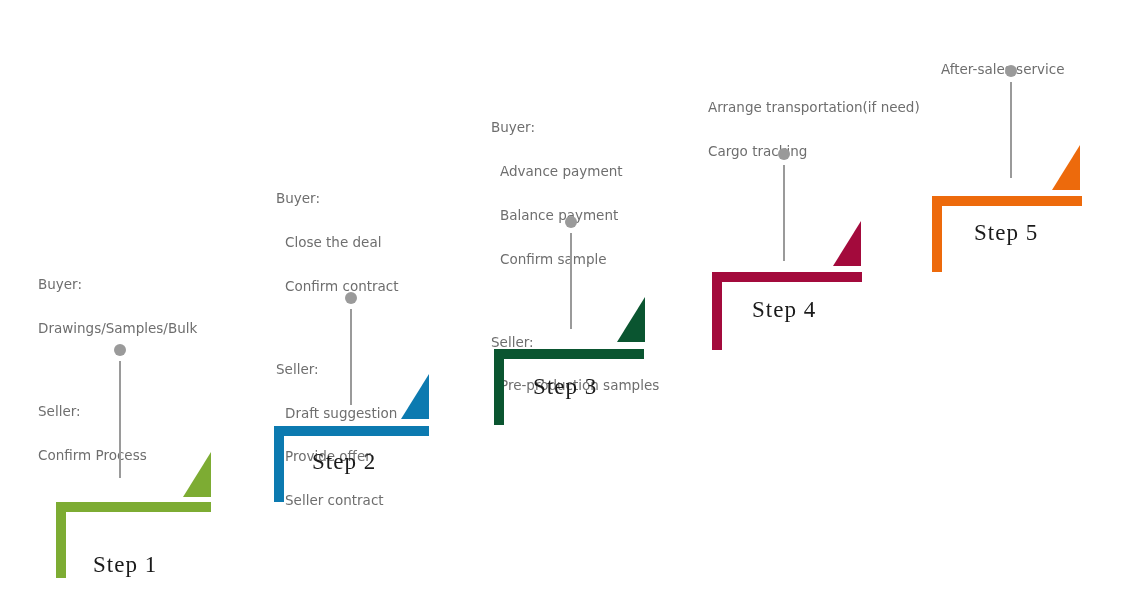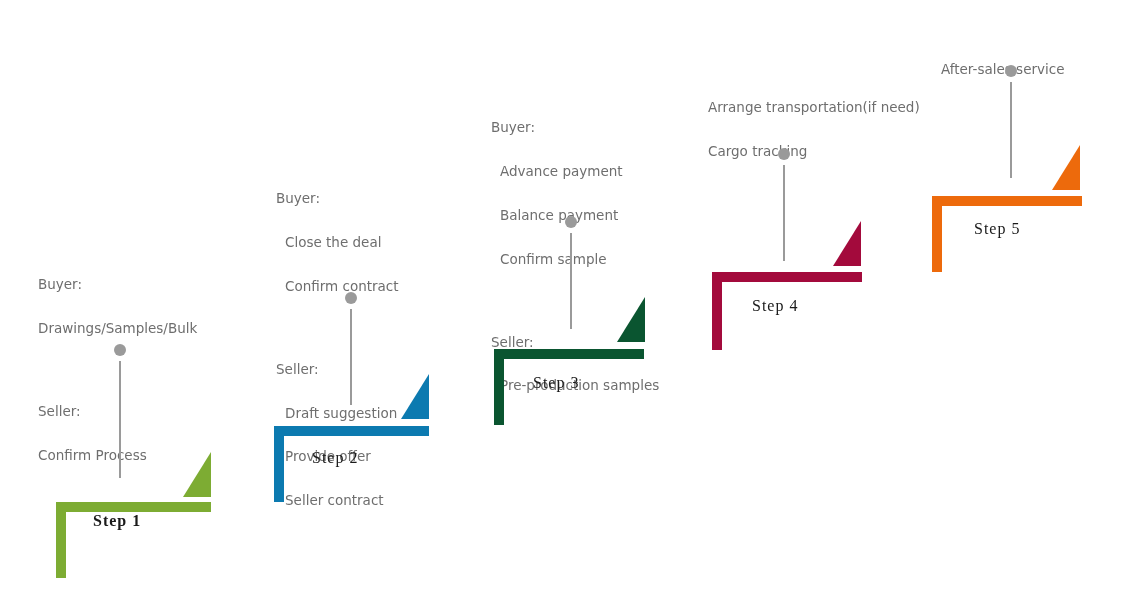--- a/index.html
+++ b/index.html
@@ -66,21 +66,21 @@
   
   .flag {
     position: absolute;
     width: 0;
     height: 0;
   }
   
   .step-label {
     position: absolute;
     font-family: "Liberation Serif", "DejaVu Serif", serif;
-    font-size: 16px;
+    font-size: 23px;
     color: #1a1a1a;
     white-space: nowrap;
     letter-spacing: 1px;
   }
 </style>
 </head>
 <body>
 
 <div id="canvas">
 
@@ -90,21 +90,21 @@
       <span class="item" style="padding-left:0">Drawings/Samples/Bulk</span>
       <span class="gap"></span>
       <span class="role">Seller:</span>
       <span class="item" style="padding-left:0">Confirm Process</span>
     </div>
     <div class="dot" style="left:114px; top:344px;"></div>
     <div class="stem" style="left:119px; top:361px; height:117px;"></div>
     <div class="flag" style="left:183px; top:452px; border-left:28px solid transparent; border-bottom:45px solid #7dac33;"></div>
     <div class="bracket-h" style="left:56px; top:502px; width:155px; background:#7dac33;"></div>
     <div class="bracket-v" style="left:56px; top:502px; height:76px; background:#7dac33;"></div>
-    <div class="step-label" style="left:93px; top:512px;font-weight:bold;">Step 1</div>
+    <div class="step-label" style="left:93px; top:552px;">Step 1</div>
   </div>
 
   <div class="step-group">
     <div class="desc" style="left:276px; top:162px;">
       <span class="role">Buyer:</span>
       <span class="item">Close the deal</span>
       <span class="item">Confirm contract</span>
       <span class="gap"></span>
       <span class="role">Seller:</span>
       <span class="item">Draft suggestion</span>

